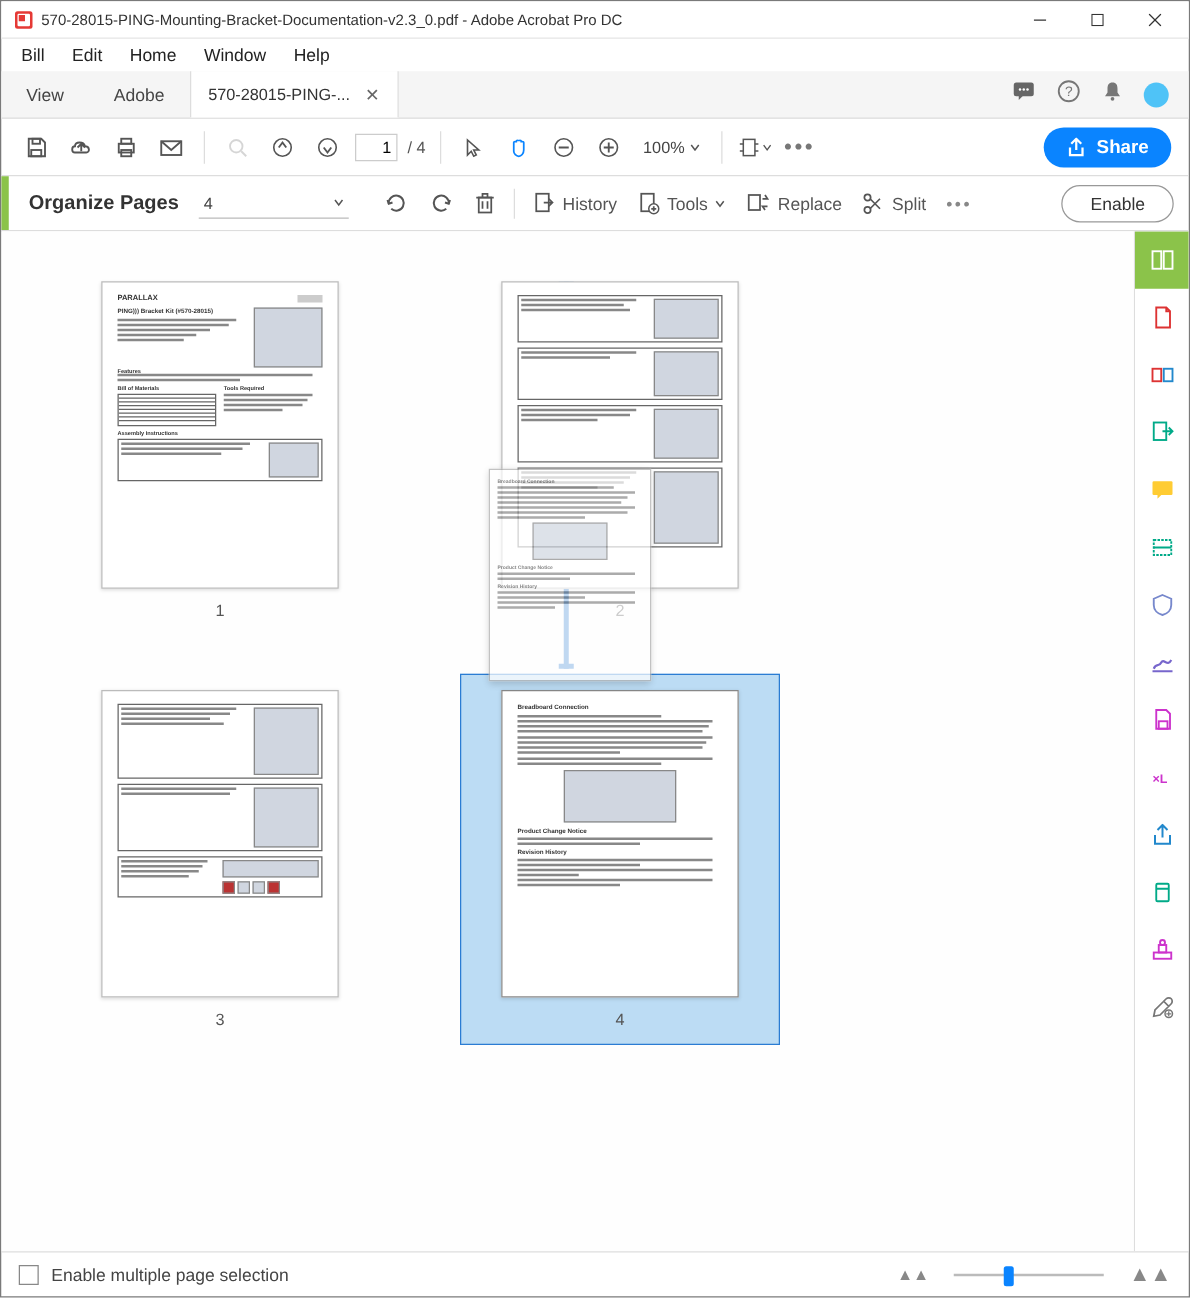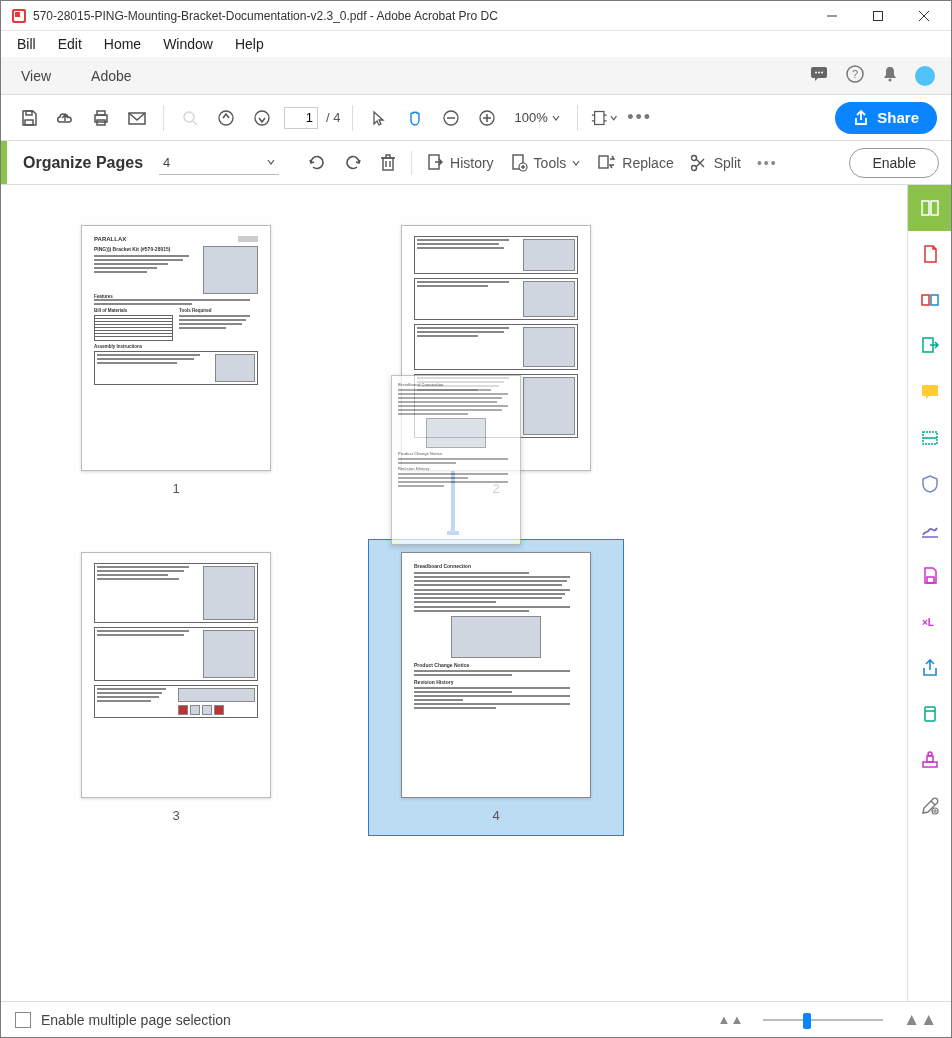--- a/index.html
+++ b/index.html
@@ -114,20 +114,24 @@
   <div class="menu-item">Bill</div>
   <div class="menu-item">Edit</div>
   <div class="menu-item">Home</div>
   <div class="menu-item">Window</div>
   <div class="menu-item">Help</div>
 </div>
 
 <div class="tabbar">
   <div class="nav-tab">View</div>
   <div class="nav-tab">Adobe</div>
+  <div class="doc-tab">
+    <span>570-28015-PING-...</span>
+    <span class="close-x">✕</span>
+  </div>
   <div class="spacer"></div>
   <div class="right-icons">
     <span><svg width="20" height="20" viewBox="0 0 20 20">
           <rect x="2" y="3" width="16" height="11" rx="2" fill="#666"></rect>
           <polygon points="6,13 6,17 10,13" fill="#666"></polygon>
           <circle cx="7" cy="8.5" r="1" fill="#fff"></circle>
           <circle cx="10" cy="8.5" r="1" fill="#fff"></circle>
           <circle cx="13" cy="8.5" r="1" fill="#fff"></circle>
         </svg></span>
     <span><svg width="20" height="20" viewBox="0 0 20 20">

